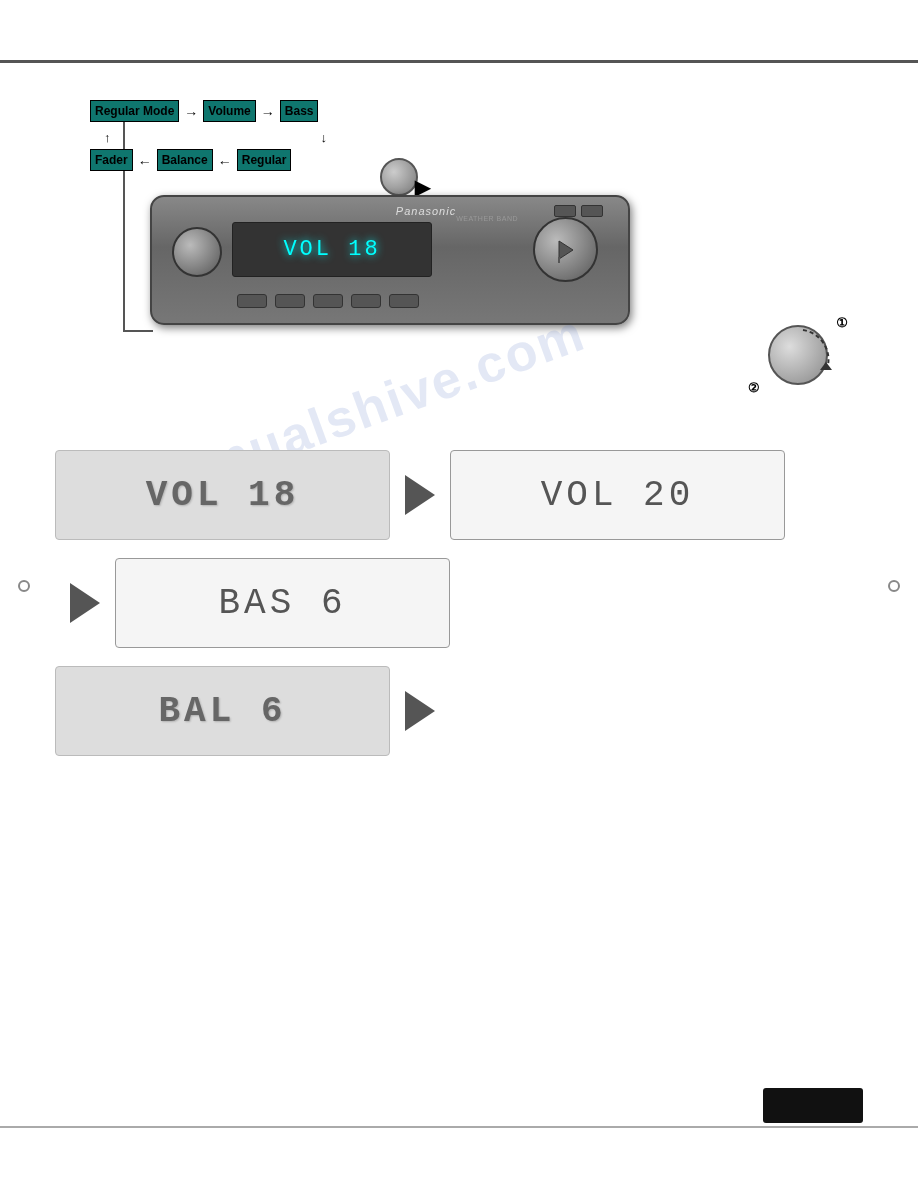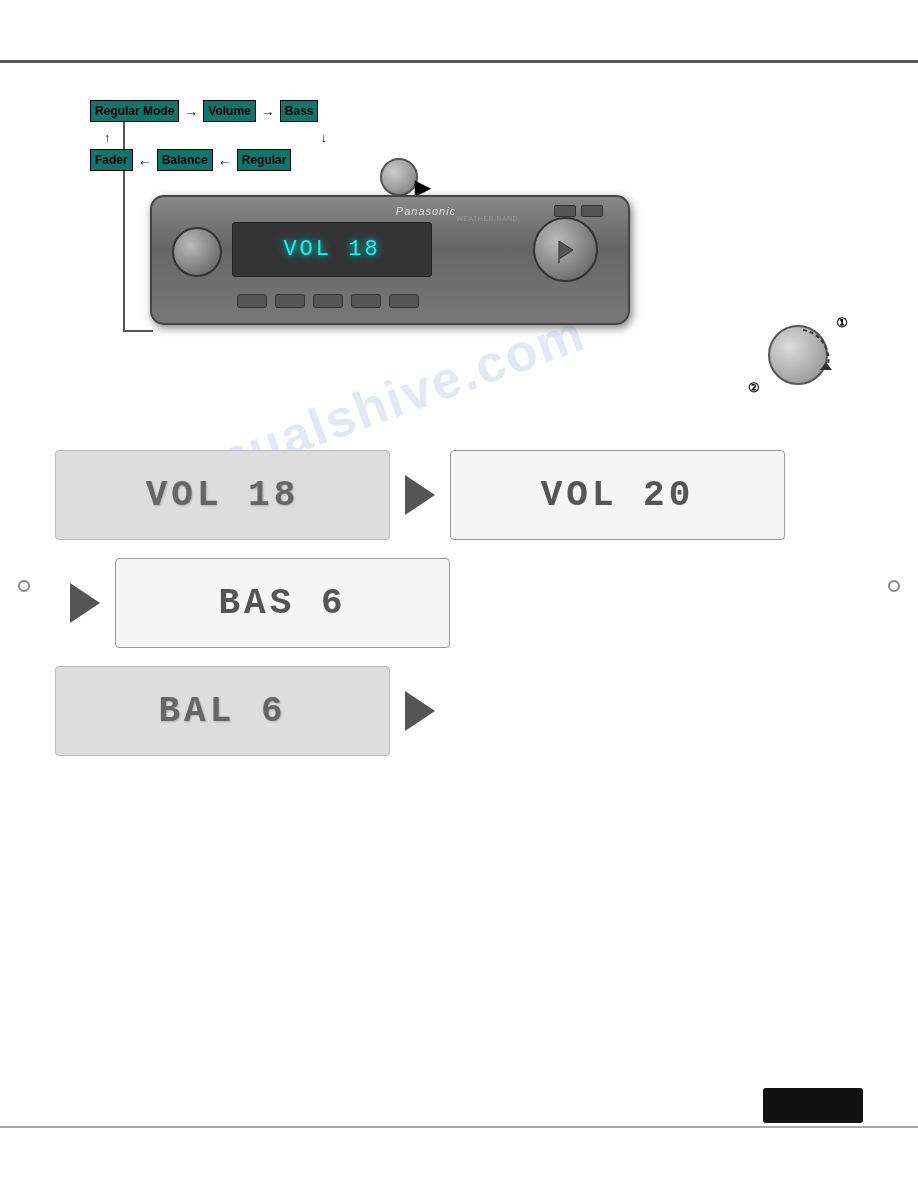--- a/index.html
+++ b/index.html
@@ -249,21 +249,21 @@
       font-family: 'Courier New', monospace;
       font-size: 36px;
       font-weight: bold;
       color: #666;
       letter-spacing: 4px;
       text-shadow: 1px 1px 2px rgba(0,0,0,0.2);
     }
     .lcd-text-right {
       font-family: 'Courier New', monospace;
       font-size: 36px;
-      font-weight: bold;
+      font-weight: normal;
       color: #555;
       letter-spacing: 4px;
     }
     .arrow-between {
       width: 60px;
       display: flex;
       align-items: center;
       justify-content: center;
     }
     .triangle-right {

